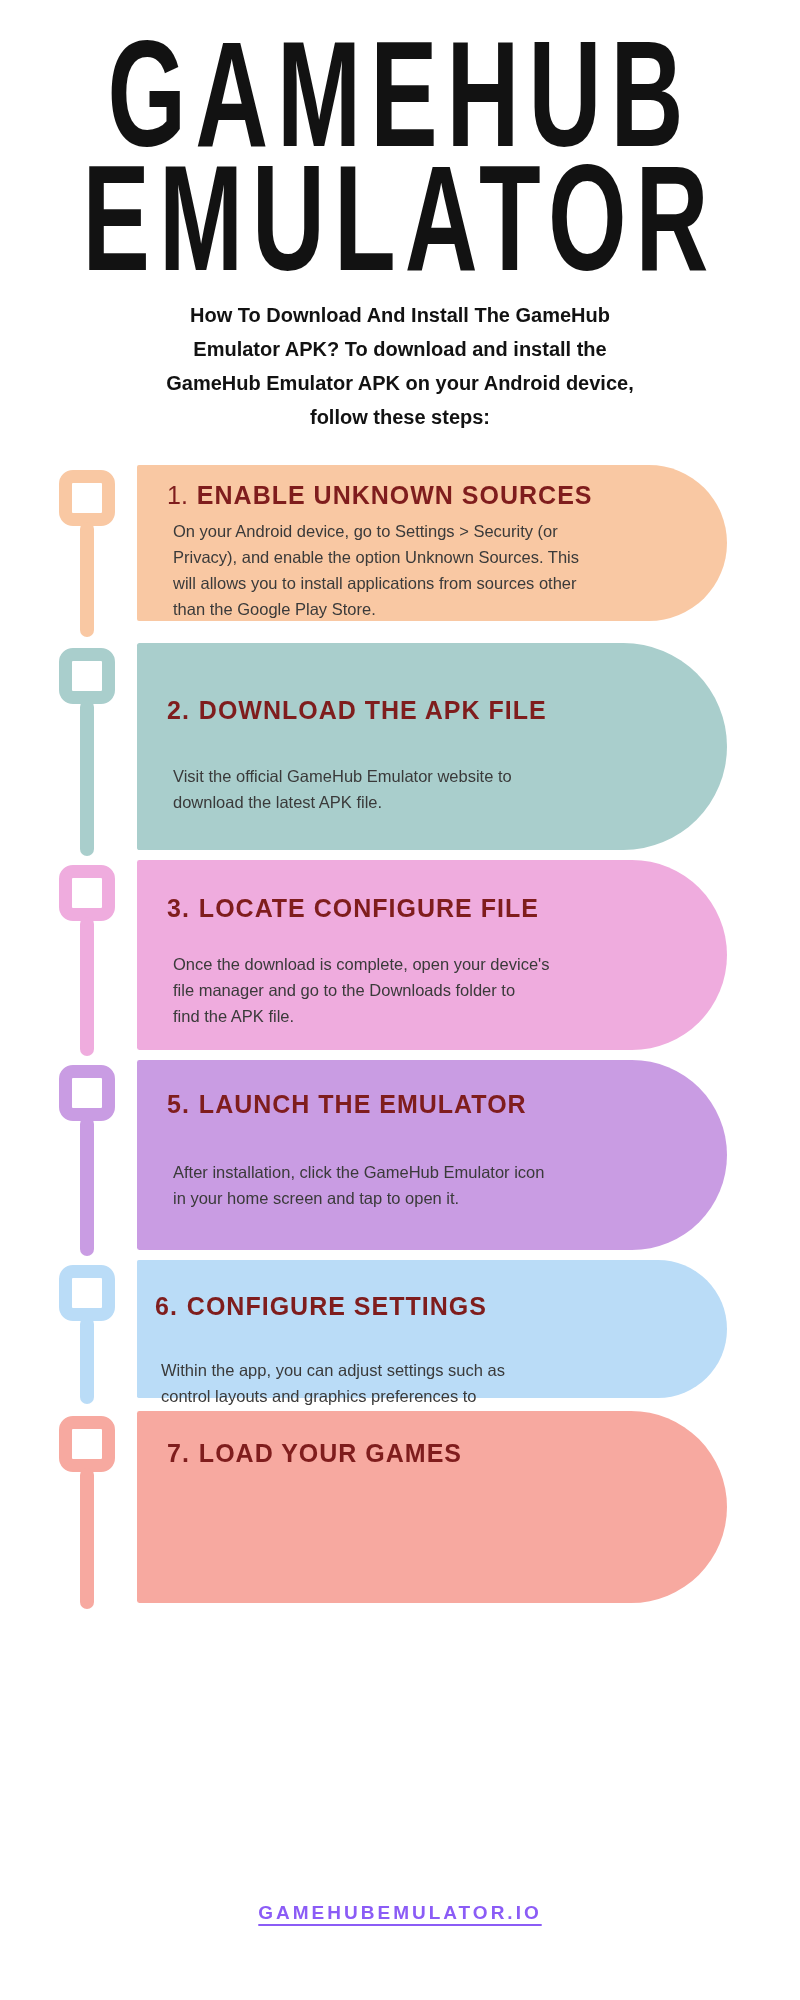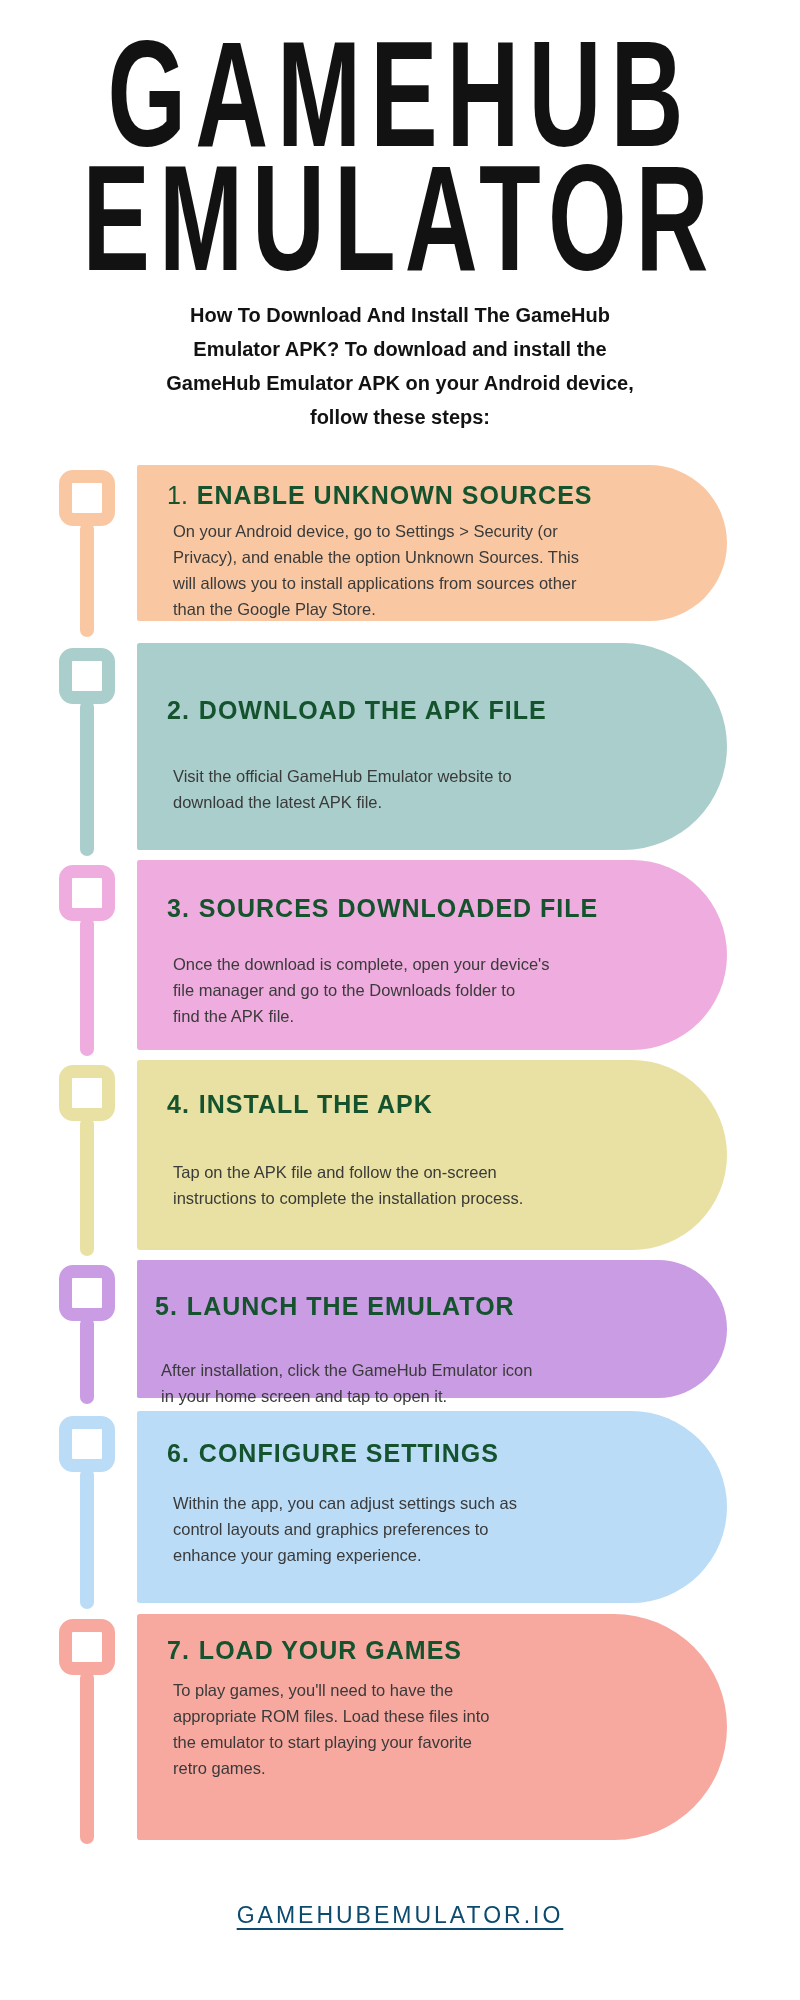--- a/index.html
+++ b/index.html
@@ -29,21 +29,21 @@
   .card { margin-left:137px; width:590px; border-radius:25px 999px 999px 25px;
           padding-left:30px; }
   .step-row:nth-child(1) .card { height:156px; padding-top:16px; }
   .step-row:nth-child(2) .card { height:207px; padding-top:53px; }
   .step-row:nth-child(3) .card { height:190px; padding-top:34px; }
   .step-row:nth-child(4) .card { height:190px; padding-top:30px; }
   .step-row:nth-child(5) .card { height:138px; padding-top:32px;padding-left:18px; }
   .step-row:nth-child(6) .card { height:192px; padding-top:28px; }
   .step-row:nth-child(7) .card { height:226px; padding-top:22px; }
 
-  .card-title { font-size:25px; font-weight:700; letter-spacing:1px; color:#14532d; }
+  .card-title { font-size:25px; font-weight:700; letter-spacing:1px; color:#7f1d1d; }
   .card-title .num { margin-right:9px; }
   .step-row:nth-child(1) .card-title .num { font-weight:400; letter-spacing:0; }
   .step-row:nth-child(1) .card-title { margin-bottom:8px; }
   .step-row:nth-child(2) .card-title { margin-bottom:38px; }
   .step-row:nth-child(3) .card-title { margin-bottom:28px; }
   .step-row:nth-child(4) .card-title { margin-bottom:40px; }
   .step-row:nth-child(5) .card-title { margin-bottom:36px; }
   .step-row:nth-child(6) .card-title { margin-bottom:22px; }
   .step-row:nth-child(7) .card-title { margin-bottom:12px; }
 
@@ -55,22 +55,22 @@
                    border:13px solid #000; border-radius:14px; background:#ffffff; }
   .marker-stem { position:absolute; left:80px; top:57px; bottom:-16px; width:14px;
                  border-radius:8px; background:#000; }
   .step-row:nth-child(2) .marker-stem, .step-row:nth-child(3) .marker-stem,
   .step-row:nth-child(4) .marker-stem, .step-row:nth-child(5) .marker-stem,
   .step-row:nth-child(6) .marker-stem { bottom:-6px; }
   .step-row:nth-child(7) .marker-stem { bottom:-4px; }
 
   
   .footer { position:absolute; top:1902px; left:0; width:800px; text-align:center; }
-  .footer a { display:inline-block; font-size:23px; font-weight:400; letter-spacing:3px;
-              color:#0c4a6e; text-decoration:underline; text-decoration-thickness:2px;
+  .footer a { display:inline-block; font-size:19px; font-weight:700; letter-spacing:3px;
+              color:#8b5cf6; text-decoration:underline; text-decoration-thickness:2px;
               text-underline-offset:5px; cursor:pointer; }
 </style>
 </head>
 <body>
 
 <div class="page">
 
   <div class="big-title">
     <span class="line">GAMEHUB</span>
     <span class="line">EMULATOR</span>
@@ -106,39 +106,28 @@
       <div class="card-body">Visit the official GameHub Emulator website to
 download the latest APK file.</div>
     </div>
   </div>
 
   <div class="step-row">
     <div class="marker-square" style="border-color: rgb(239, 172, 222);"></div>
     <div class="marker-stem" style="background: rgb(239, 172, 222);"></div>
     <div class="card" style="background: rgb(239, 172, 222);">
       <div class="card-title">
-        <span class="num">3.</span><span class="ttl">SOURCES DOWNLOADED FILE</span>
+        <span class="num">3.</span><span class="ttl">LOCATE CONFIGURE FILE</span>
       </div>
       <div class="card-body">Once the download is complete, open your device's
 file manager and go to the Downloads folder to
 find the APK file.</div>
     </div>
   </div>
 
-  <div class="step-row">
-    <div class="marker-square" style="border-color: rgb(233, 225, 163);"></div>
-    <div class="marker-stem" style="background: rgb(233, 225, 163);"></div>
-    <div class="card" style="background: rgb(233, 225, 163);">
-      <div class="card-title">
-        <span class="num">4.</span><span class="ttl">INSTALL THE APK</span>
-      </div>
-      <div class="card-body">Tap on the APK file and follow the on-screen
-instructions to complete the installation process.</div>
-    </div>
-  </div>
 
   <div class="step-row">
     <div class="marker-square" style="border-color: rgb(201, 156, 227);"></div>
     <div class="marker-stem" style="background: rgb(201, 156, 227);"></div>
     <div class="card" style="background: rgb(201, 156, 227);">
       <div class="card-title">
         <span class="num">5.</span><span class="ttl">LAUNCH THE EMULATOR</span>
       </div>
       <div class="card-body">After installation, click the GameHub Emulator icon
 in your home screen and tap to open it.</div>
@@ -158,24 +147,20 @@
     </div>
   </div>
 
   <div class="step-row">
     <div class="marker-square" style="border-color: rgb(247, 169, 160);"></div>
     <div class="marker-stem" style="background: rgb(247, 169, 160);"></div>
     <div class="card" style="background: rgb(247, 169, 160);">
       <div class="card-title">
         <span class="num">7.</span><span class="ttl">LOAD YOUR GAMES</span>
       </div>
-      <div class="card-body">To play games, you'll need to have the
-appropriate ROM files. Load these files into
-the emulator to start playing your favorite
-retro games.</div>
     </div>
   </div>
 </div>
 
   <div class="footer">
     <a>GAMEHUBEMULATOR.IO</a>
   </div>
 
 </div>
 

